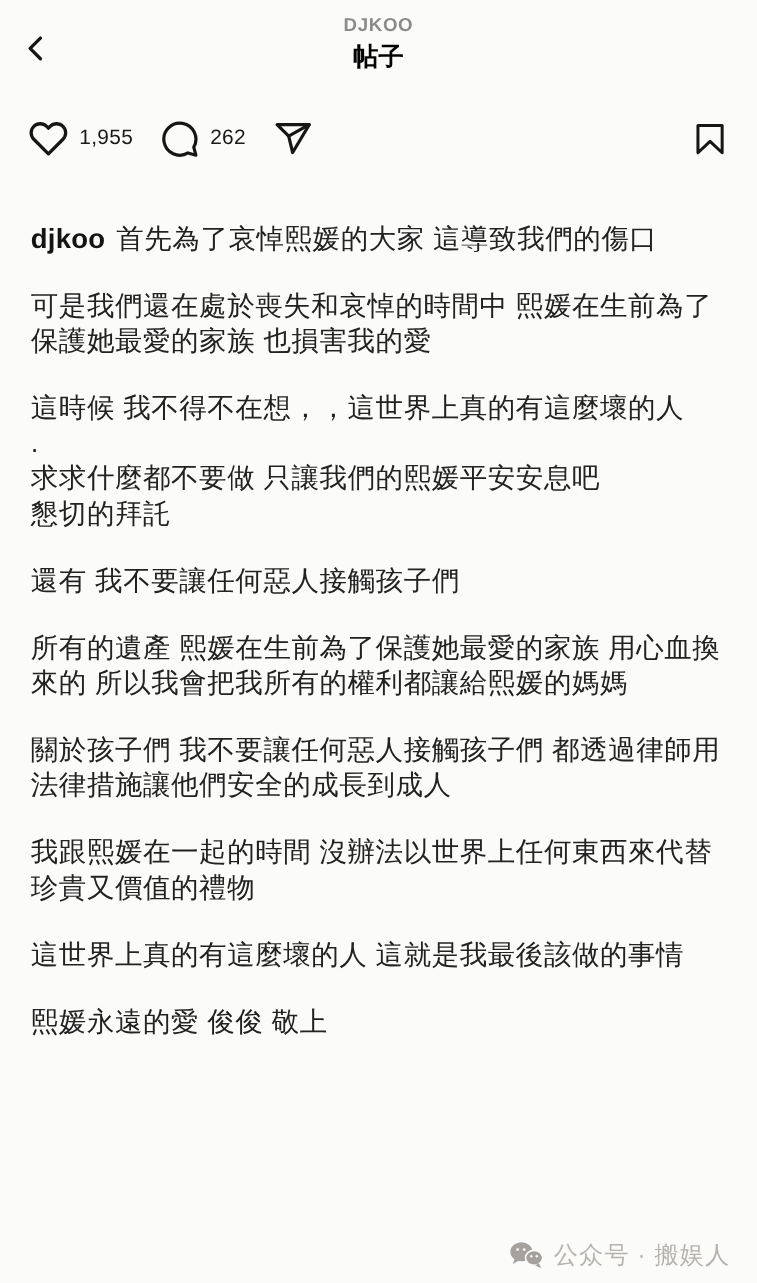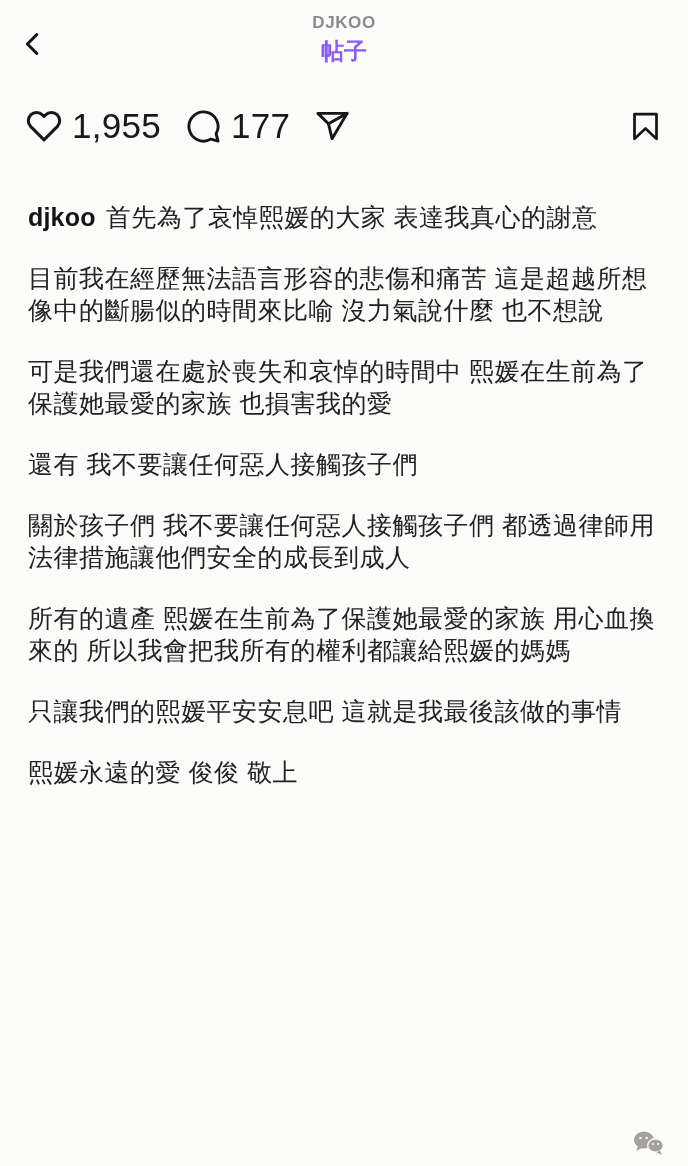--- a/index.html
+++ b/index.html
@@ -27,40 +27,40 @@
   }
   .header-user {
     font-size: 17px;
     font-weight: 600;
     letter-spacing: 0.6px;
     color: #8b8b8b;
   }
   .header-title {
     font-size: 23px;
     font-weight: 700;
-    color: #8b5cf6;
+    color: #000000;
     margin-top: 3px;
   }
 
   
   .actions {
     display: flex;
     align-items: center;
     padding: 0 26px;
     margin-top: 37px;
     height: 44px;
   }
   .action-group {
     display: flex;
     align-items: center;
     gap: 10px;
     margin-right: 25px;
   }
   .action-count {
-    font-size: 35px;
+    font-size: 19px;
     font-weight: 500;
     color: #191919;
     letter-spacing: 0.3px;
   }
   .icon { display: block; color: #161616; }
   .bookmark-wrap { margin-left: auto; }
 
   
   .caption {
     margin-top: 21px;
@@ -112,60 +112,65 @@
     <svg class="icon" width="36" height="36" viewBox="0 0 24 24" fill="none" stroke="currentColor" stroke-width="2" stroke-linecap="round" stroke-linejoin="round">
       <path d="M20.84 4.61a5.5 5.5 0 0 0-7.78 0L12 5.67l-1.06-1.06a5.5 5.5 0 0 0-7.78 7.78l1.06 1.06L12 21.23l7.78-7.78 1.06-1.06a5.5 5.5 0 0 0 0-7.78z"></path>
     </svg>
     <span class="action-count">1,955</span>
   </div>
 
   <div class="action-group">
     <svg class="icon" width="35" height="35" viewBox="0 0 24 24" fill="none" stroke="currentColor" stroke-width="2" stroke-linejoin="round">
       <path d="M20.656 17.008a9.993 9.993 0 1 0-3.59 3.615L22 22z"></path>
     </svg>
-    <span class="action-count">177</span>
+    <span class="action-count">262</span>
   </div>
 
   <div class="action-group">
     <svg class="icon" width="35" height="35" viewBox="0 0 24 24" fill="none" stroke="currentColor" stroke-width="2" stroke-linecap="round" stroke-linejoin="round">
       <line x1="22" y1="3" x2="9.218" y2="10.083"></line>
       <polygon points="11.698 20.334 22 3.001 2 3.001 9.218 10.084 11.698 20.334"></polygon>
     </svg>
   </div>
 
   <div class="bookmark-wrap">
     <svg class="icon" width="33" height="33" viewBox="0 0 24 24" fill="none" stroke="currentColor" stroke-width="2" stroke-linejoin="round">
       <polygon points="20 21 12 13.44 4 21 4 3 20 3 20 21"></polygon>
     </svg>
   </div>
 </div>
 
 <div class="caption">
   <p>
-    <span class="author">djkoo</span><span>首先為了哀悼熙媛的大家 表達我真心的謝意</span>
+    <span class="author">djkoo</span><span>首先為了哀悼熙媛的大家 這導致我們的傷口</span>
   </p>
-  <p>目前我在經歷無法語言形容的悲傷和痛苦 這是超越所想像中的斷腸似的時間來比喻 沒力氣說什麼 也不想說</p>
   <p>可是我們還在處於喪失和哀悼的時間中 熙媛在生前為了保護她最愛的家族 也損害我的愛</p>
+  <p>這時候 我不得不在想，，這世界上真的有這麼壞的人
+.
+求求什麼都不要做 只讓我們的熙媛平安安息吧
+懇切的拜託</p>
   <p>還有 我不要讓任何惡人接觸孩子們</p>
+  <p>所有的遺產 熙媛在生前為了保護她最愛的家族 用心血換來的 所以我會把我所有的權利都讓給熙媛的媽媽</p>
   <p>關於孩子們 我不要讓任何惡人接觸孩子們 都透過律師用法律措施讓他們安全的成長到成人</p>
-  <p>所有的遺產 熙媛在生前為了保護她最愛的家族 用心血換來的 所以我會把我所有的權利都讓給熙媛的媽媽</p>
-  <p>只讓我們的熙媛平安安息吧 這就是我最後該做的事情</p>
+  <p>我跟熙媛在一起的時間 沒辦法以世界上任何東西來代替珍貴又價值的禮物</p>
+  <p>這世界上真的有這麼壞的人 這就是我最後該做的事情</p>
   <p>熙媛永遠的愛 俊俊 敬上</p>
 </div>
 
 <div class="watermark">
   <svg width="31" height="26" viewBox="0 0 31 26">
     <g fill="#a5a29d">
       <ellipse cx="11" cy="10" rx="10" ry="8.6"></ellipse>
       <path d="M5 16 L3.2 21 L9 18 Z"></path>
     </g>
     <g>
       <circle cx="7.6" cy="8" r="1.3" fill="#fbfbfa"></circle>
       <circle cx="13.6" cy="8" r="1.3" fill="#fbfbfa"></circle>
     </g>
     <g fill="#a5a29d" stroke="#fbfbfa" stroke-width="1.4">
       <ellipse cx="22.5" cy="15.5" rx="7.8" ry="6.8"></ellipse>
     </g>
     <path d="M27 20.5 L29 25 L23.5 22.5 Z" fill="#a5a29d"></path>
     <circle cx="20" cy="14" r="1.1" fill="#fbfbfa"></circle>
     <circle cx="25" cy="14" r="1.1" fill="#fbfbfa"></circle>
   </svg>
+  <span>公众号 · 搬娱人</span>
 </div>
 
 </body></html>

